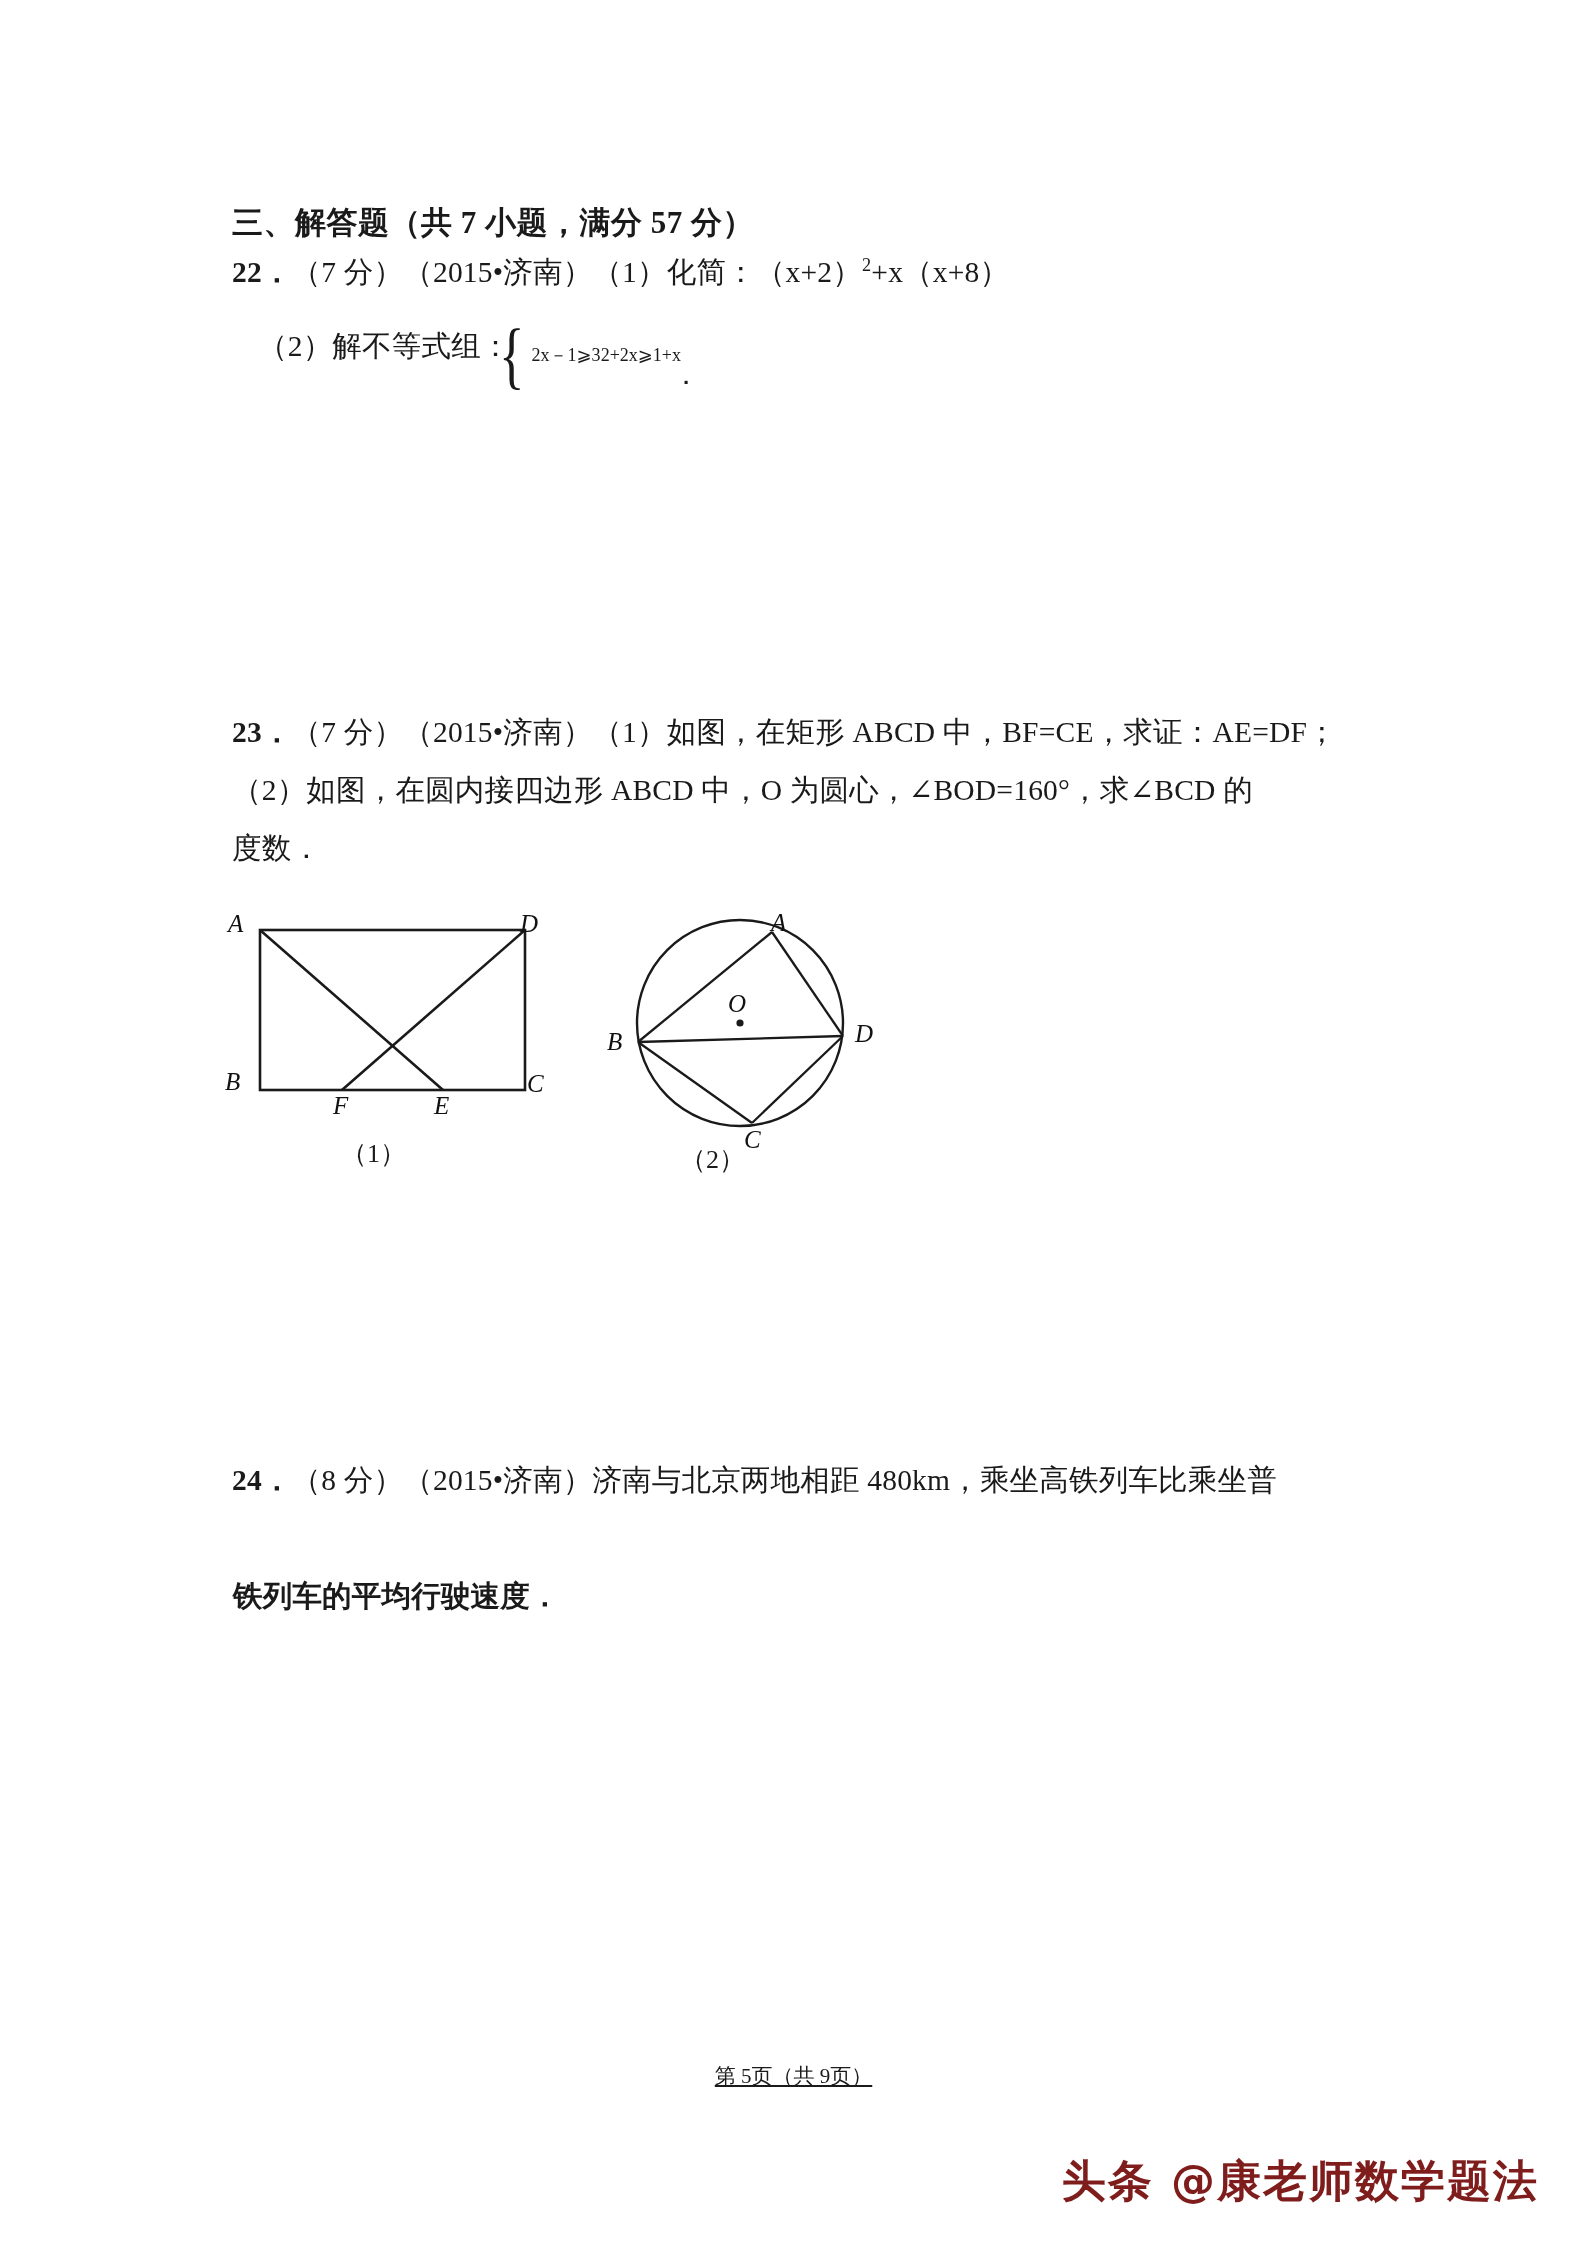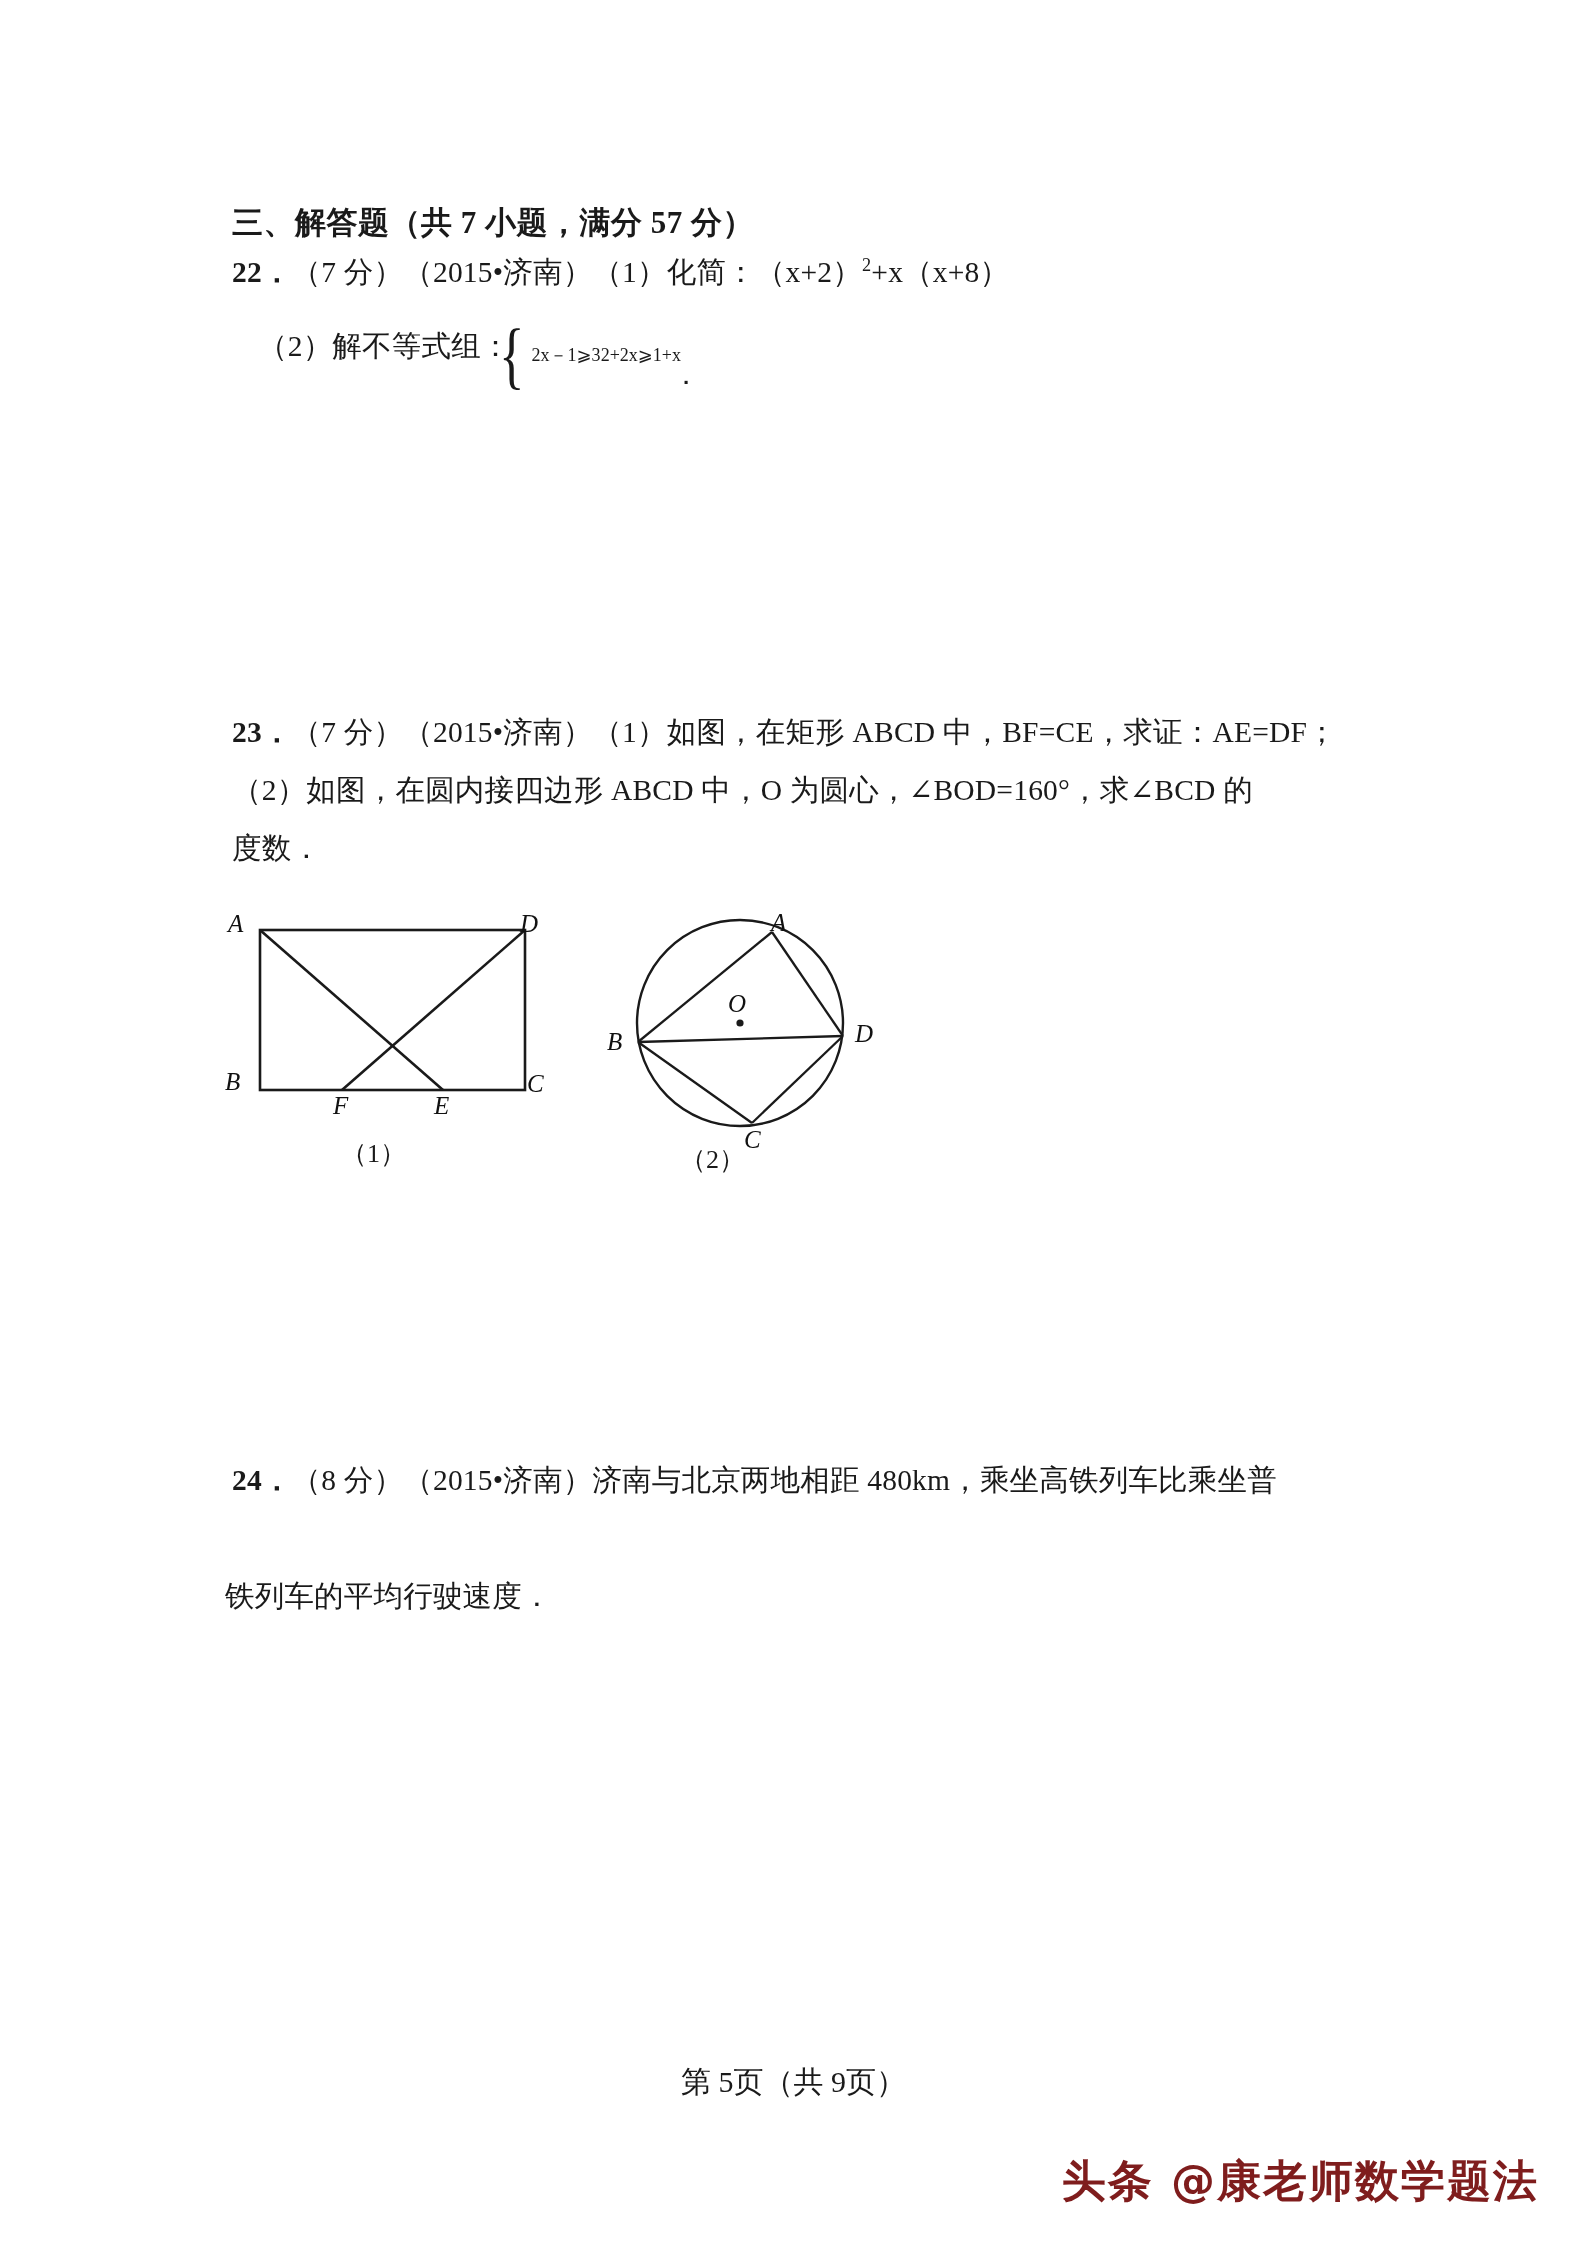--- a/index.html
+++ b/index.html
@@ -110,21 +110,22 @@
     color: #111;
   }
 
   
   .footer {
     position: absolute;
     left: 0;
     top: 2062px;
     width: 1587px;
     text-align: center;
-    font-size: 30px;
+    font-size: 21px;
+    text-decoration: underline;
   }
 
   
   .watermark {
     position: absolute;
     right: 48px;
     top: 2152px;
     font-size: 44px;
     font-weight: bold;
     color: #7f1d1d;
@@ -202,19 +203,19 @@
     <span class="pt-label" style="left:855px; top:130px;">D</span>
     <span class="pt-label" style="left:728px; top:100px;">O</span>
     <span class="fig-caption" style="left:680px; top:252px;">（2）</span>
   </div>
 
   <div class="q-line" style="left:232px; top:1466px;">
     <span class="q-num">24．</span><span>（8 分）</span><span>（2015•济南）</span><span>济南与北京两地相距 480km，乘坐高铁列车比乘坐普</span>
   </div>
 
 
-  <div class="q-line" style="left:225px; top:1582px;">铁列车的平均行驶速度．</div>
+  <div class="q-line" style="left:233px; top:1582px;font-weight:bold;">铁列车的平均行驶速度．</div>
 
   <div class="footer">第 5页（共 9页）</div>
 
   <div class="watermark">头条 @康老师数学题法</div>
 
 </div>
 
 </body></html>

